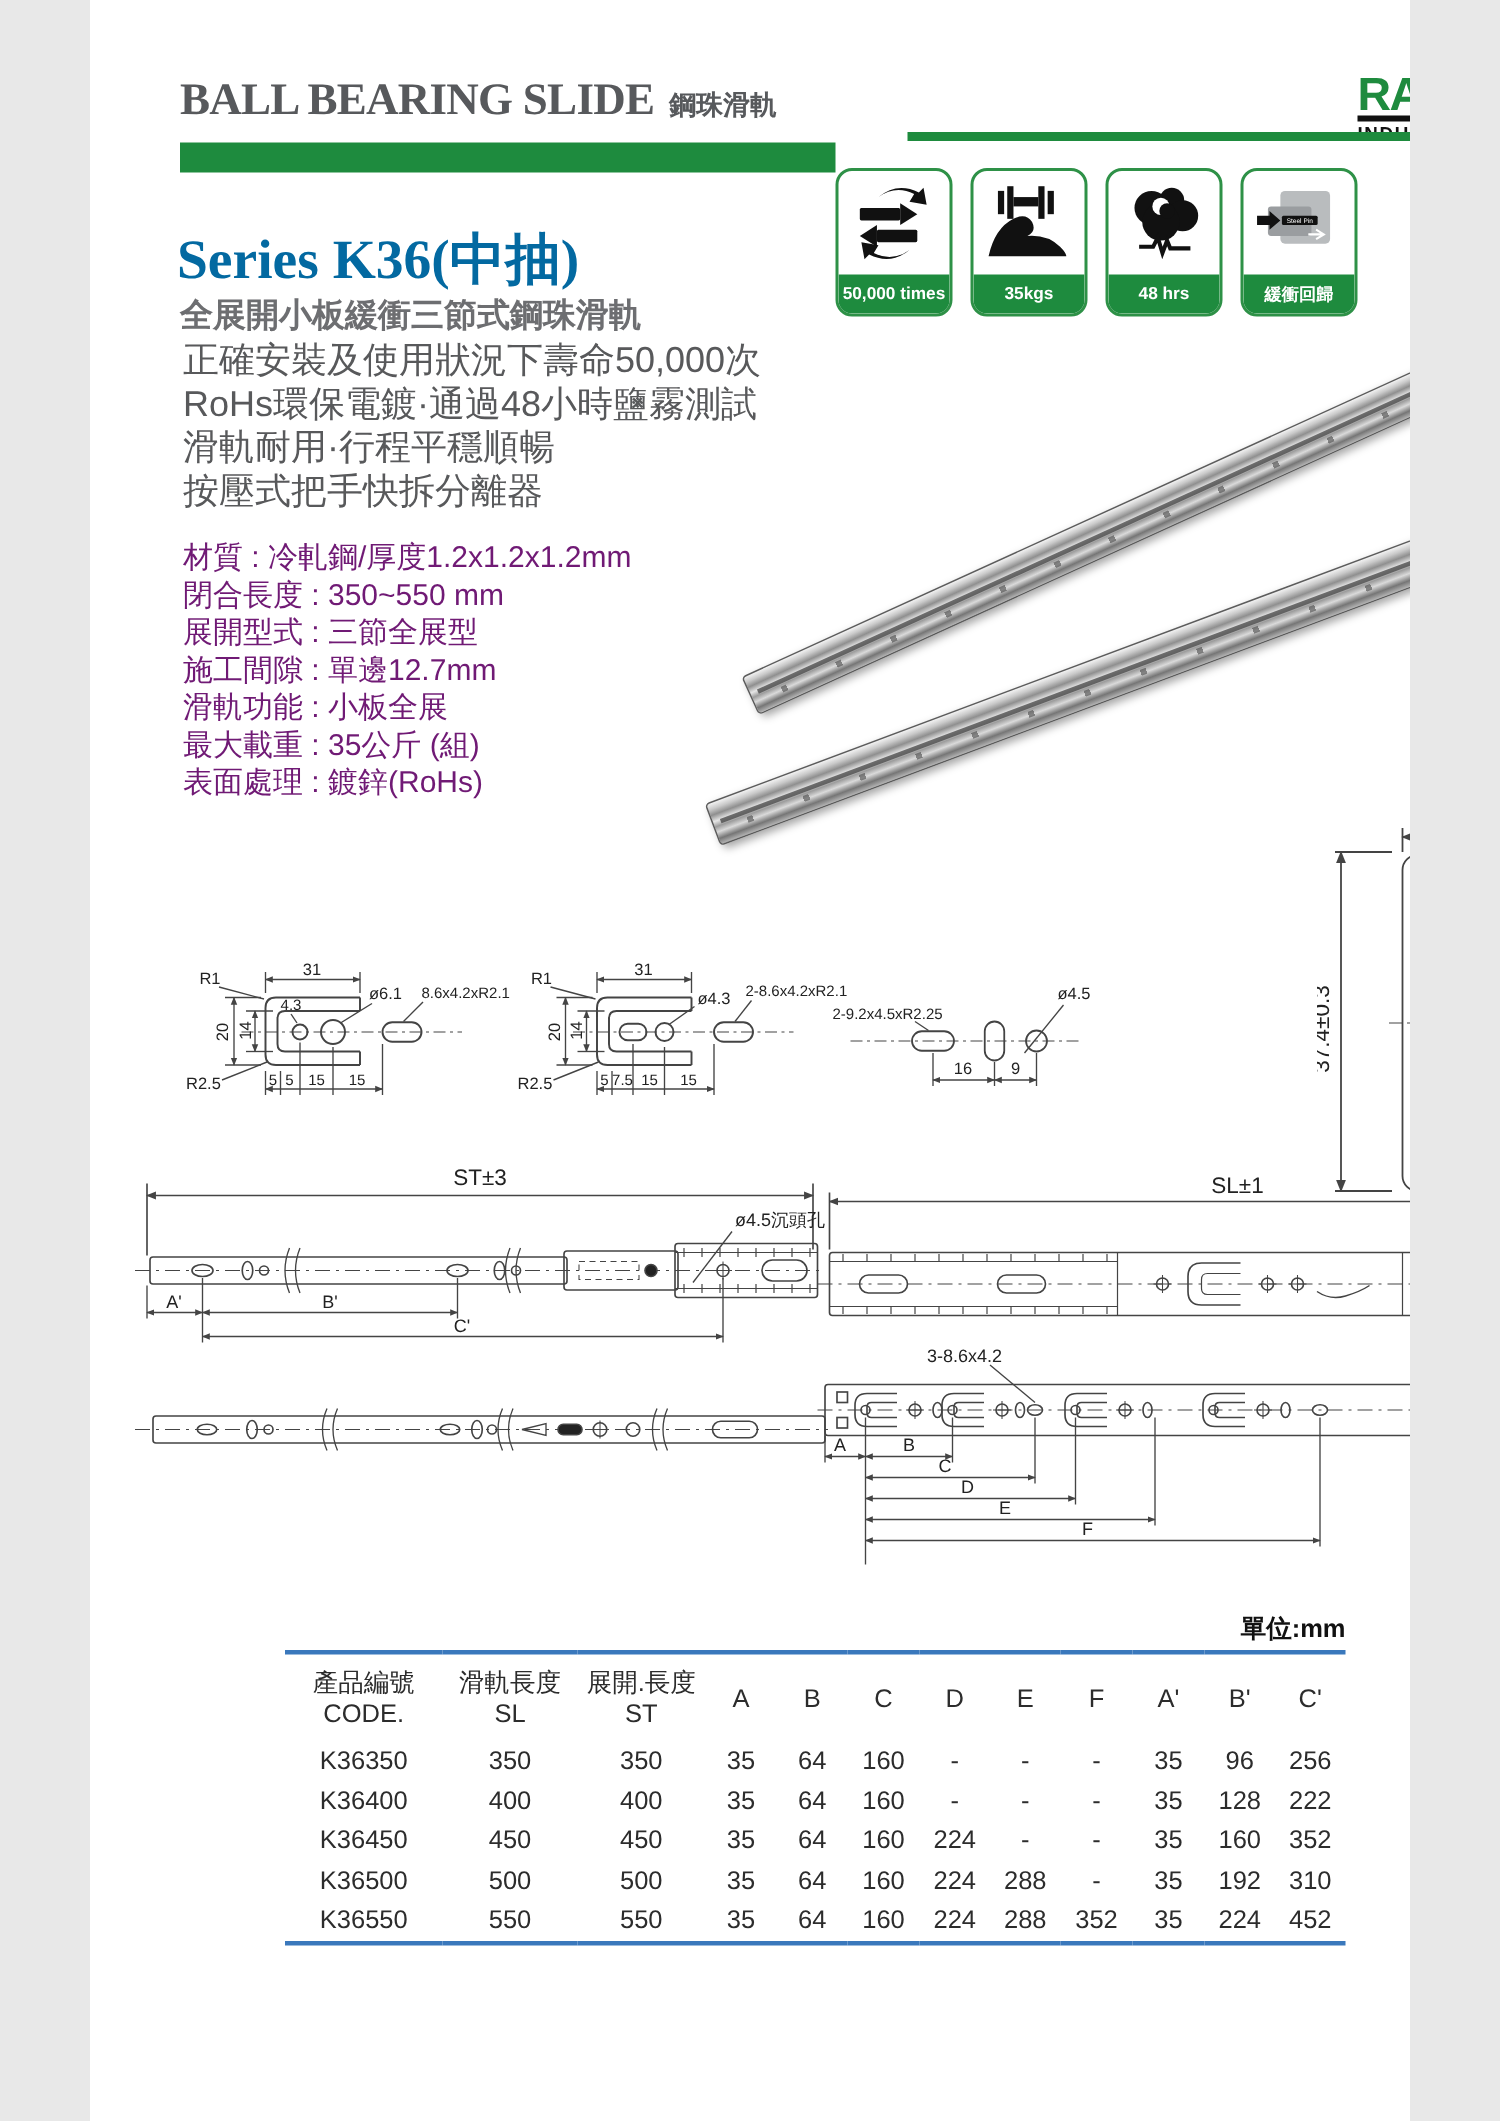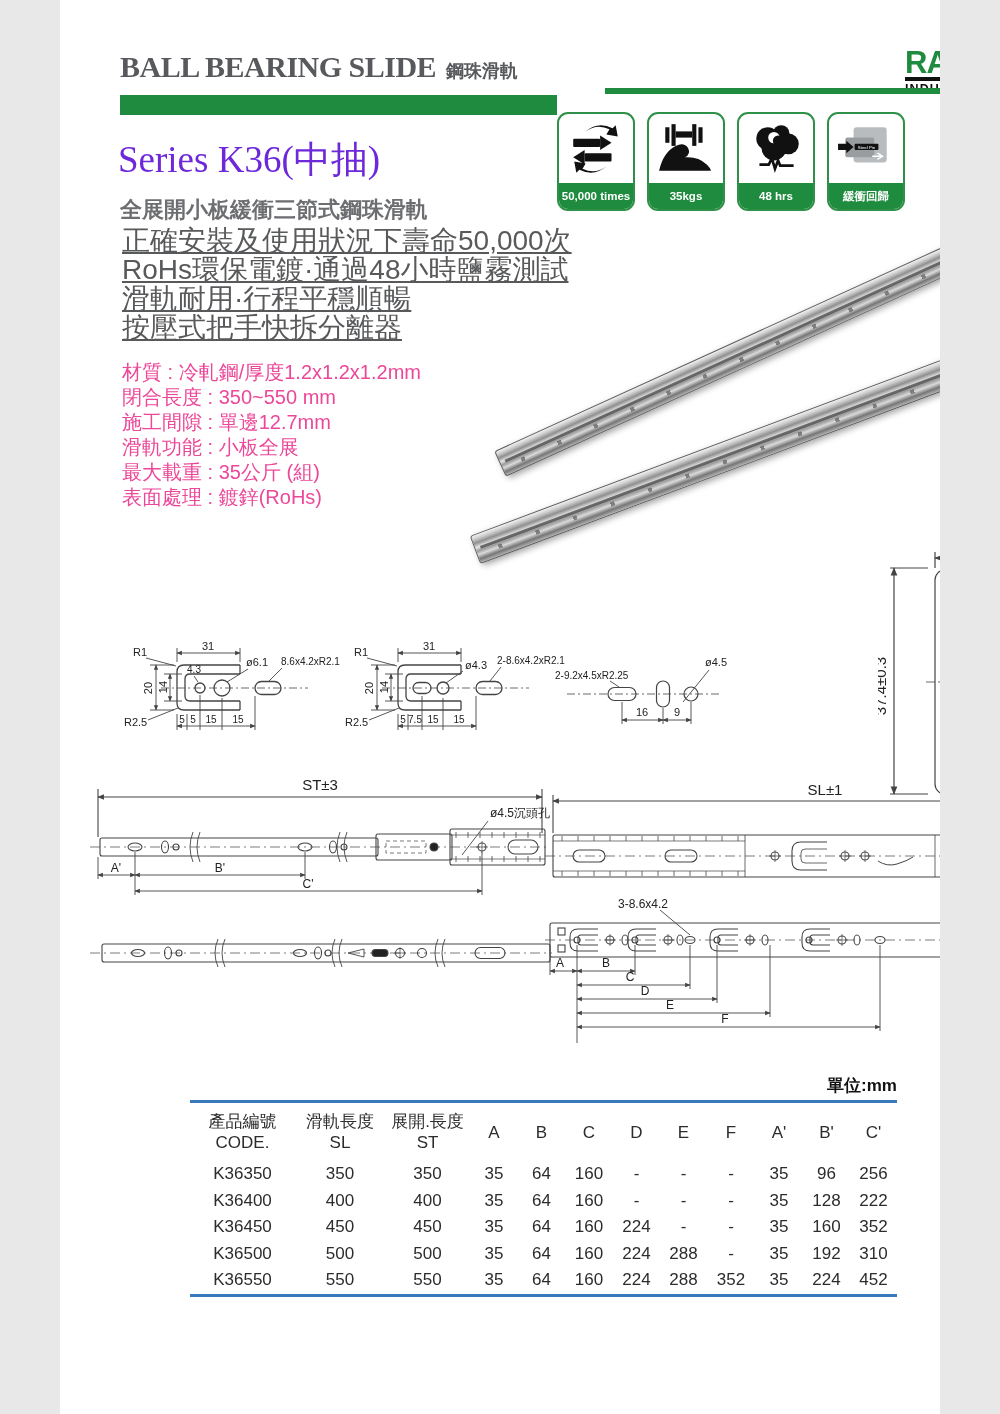--- a/index.html
+++ b/index.html
@@ -10,31 +10,31 @@
   .hdr-en{font-family:"Liberation Serif",serif;font-weight:bold;font-size:30px;letter-spacing:-.5px;color:#57595c;}
   .hdr-zh{font-weight:bold;font-size:18px;color:#57595c;margin-left:10px;}
   .bar-thick{position:absolute;left:60px;top:95px;width:437px;height:20px;background:#1e8b3e;}
   .bar-thin{position:absolute;left:545px;top:88px;width:415px;height:6px;background:#1e8b3e;}
   .logo{position:absolute;left:845px;top:50px;width:118px;}
   .logo-ram{font-weight:bold;font-size:31px;line-height:26px;color:#1e8b3e;letter-spacing:-1px;position:relative;}
   .logo-notch{position:absolute;left:64px;top:1px;width:0;height:0;border-left:6px solid transparent;border-right:6px solid transparent;border-top:11px solid #111;}
   .logo-bar{width:90px;height:4px;background:#111;margin-top:1px;}
   .logo-sub{font-weight:bold;font-size:12.5px;color:#111;letter-spacing:1.1px;margin-top:1px;}
   
-  .series-title{position:absolute;left:58px;top:135px;font-family:"Liberation Serif",serif;font-weight:normal;font-size:37px;color:#6d28d9;}
+  .series-title{position:absolute;left:58px;top:148px;font-family:"Liberation Serif",serif;font-weight:bold;font-size:37px;color:#0369a1;}
   .series-sub{position:absolute;left:60px;top:195px;font-weight:bold;font-size:22px;color:#6d6e71;}
   
   .badges{position:absolute;left:497px;top:112px;display:flex;gap:12px;}
   .badge{width:74px;height:95px;border:2px solid #2e9147;border-radius:11px;background:#fff;overflow:hidden;display:flex;flex-direction:column;}
   .badge-icon{flex:1;display:flex;align-items:center;justify-content:center;}
   .badge-icon svg{width:58px;height:54px;}
   .badge-label{height:26px;background:#1e8b3e;color:#fff;font-size:11.5px;font-weight:bold;display:flex;align-items:center;justify-content:center;white-space:nowrap;}
   
-  .desc{position:absolute;left:62px;top:226px;font-size:28px;line-height:29px;color:#58595b;text-decoration:underline;}
-  .specs{position:absolute;left:62px;top:360px;font-size:20px;line-height:25px;color:#ec4899;}
+  .desc{position:absolute;left:62px;top:226px;font-size:24px;line-height:29px;color:#58595b;}
+  .specs{position:absolute;left:62px;top:360px;font-size:20px;line-height:25px;color:#701a75;}
   
   .photo{position:absolute;left:395px;top:238px;width:575px;height:322px;}
   .rail{position:absolute;border-radius:3px;border:1px solid #5c5c5c;
         background:linear-gradient(180deg,#f2f2f2 0%,#c9c9c9 14%,#8f8f8f 28%,#e6e6e6 44%,#9c9c9c 57%,#dadada 70%,#767676 86%,#b3b3b3 100%);
         box-shadow:2px 3px 6px rgba(0,0,0,.35);}
   .rail .groove{position:absolute;left:1%;right:1%;top:44%;height:3px;background:#4c4c4c;opacity:.8;}
   .rail .rivets{position:absolute;left:4%;right:4%;top:62%;height:4px;opacity:.55;
         background:repeating-linear-gradient(90deg,#3d3d3d 0 4px,transparent 4px 40px);}
   #rail1{left:45px;top:212px;width:505px;height:26px;transform:rotate(-24.5deg);transform-origin:left center;}
   #rail2{left:20px;top:297px;width:545px;height:28px;transform:rotate(-20.5deg);transform-origin:left center;}
@@ -132,20 +132,21 @@
 
   <div class="desc" id="desc">
       <div>正確安裝及使用狀況下壽命50,000次</div>
       <div>RoHs環保電鍍·通過48小時鹽霧測試</div>
       <div>滑軌耐用·行程平穩順暢</div>
       <div>按壓式把手快拆分離器</div>
     </div>
   <div class="specs" id="specs">
       <div>材質 : 冷軋鋼/厚度1.2x1.2x1.2mm</div>
       <div>閉合長度 : 350~550 mm</div>
+      <div>展開型式 : 三節全展型</div>
       <div>施工間隙 : 單邊12.7mm</div>
       <div>滑軌功能 : 小板全展</div>
       <div>最大載重 : 35公斤 (組)</div>
       <div>表面處理 : 鍍鋅(RoHs)</div>
     </div>
 
   <div class="photo">
     <div class="rail" id="rail1">
       <div class="groove"></div>
       <div class="rivets"></div>

